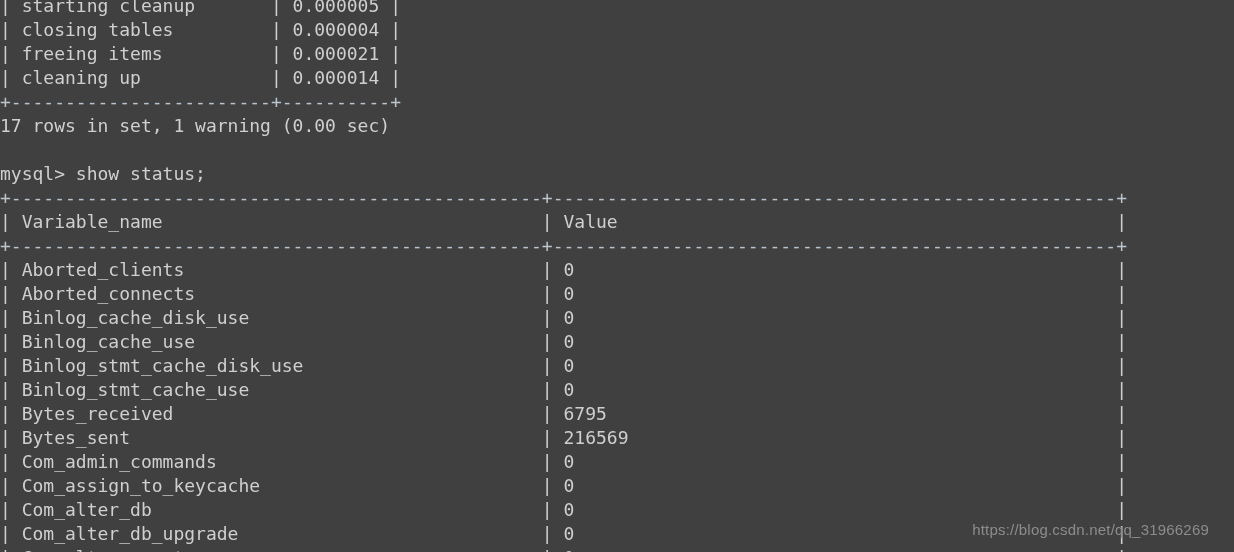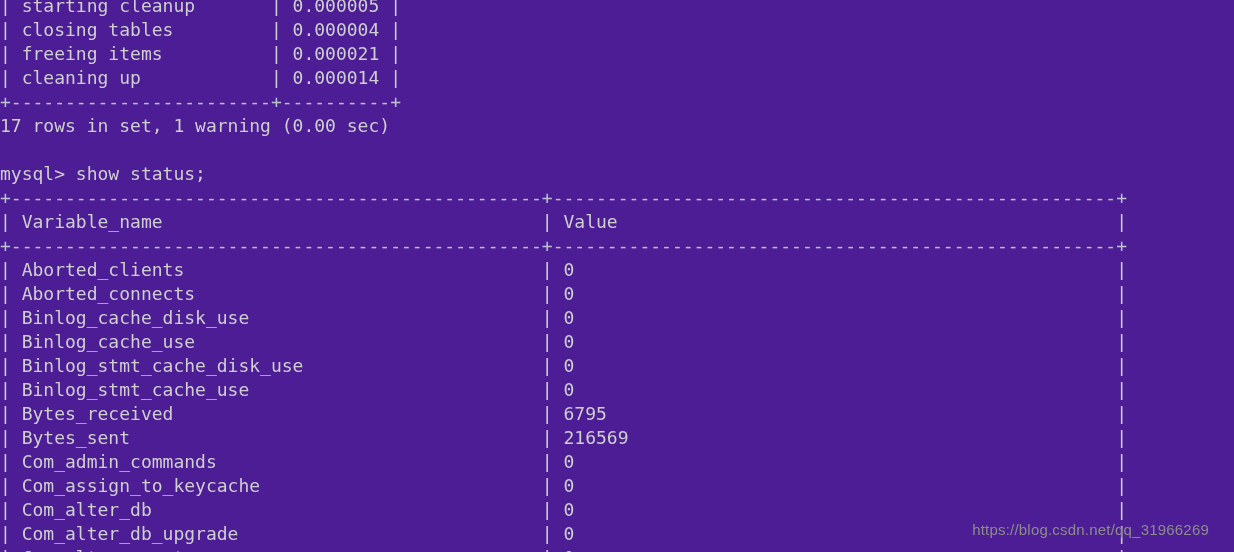--- a/index.html
+++ b/index.html
@@ -4,21 +4,21 @@
 <style>
   html, body {
     margin: 0;
     padding: 0;
     background: #000000;
   }
   #terminal {
     position: relative;
     width: 1234px;
     height: 552px;
-    background: #4c1d95;
+    background: #404040;
     overflow: hidden;
     font-family: "DejaVu Sans Mono", "Liberation Mono", monospace;
     font-size: 18px;
     line-height: 24px;
     letter-spacing: 0px;
     color: #c8c8c8;
     white-space: pre;
   }
   .term-line {
     height: 24px;

